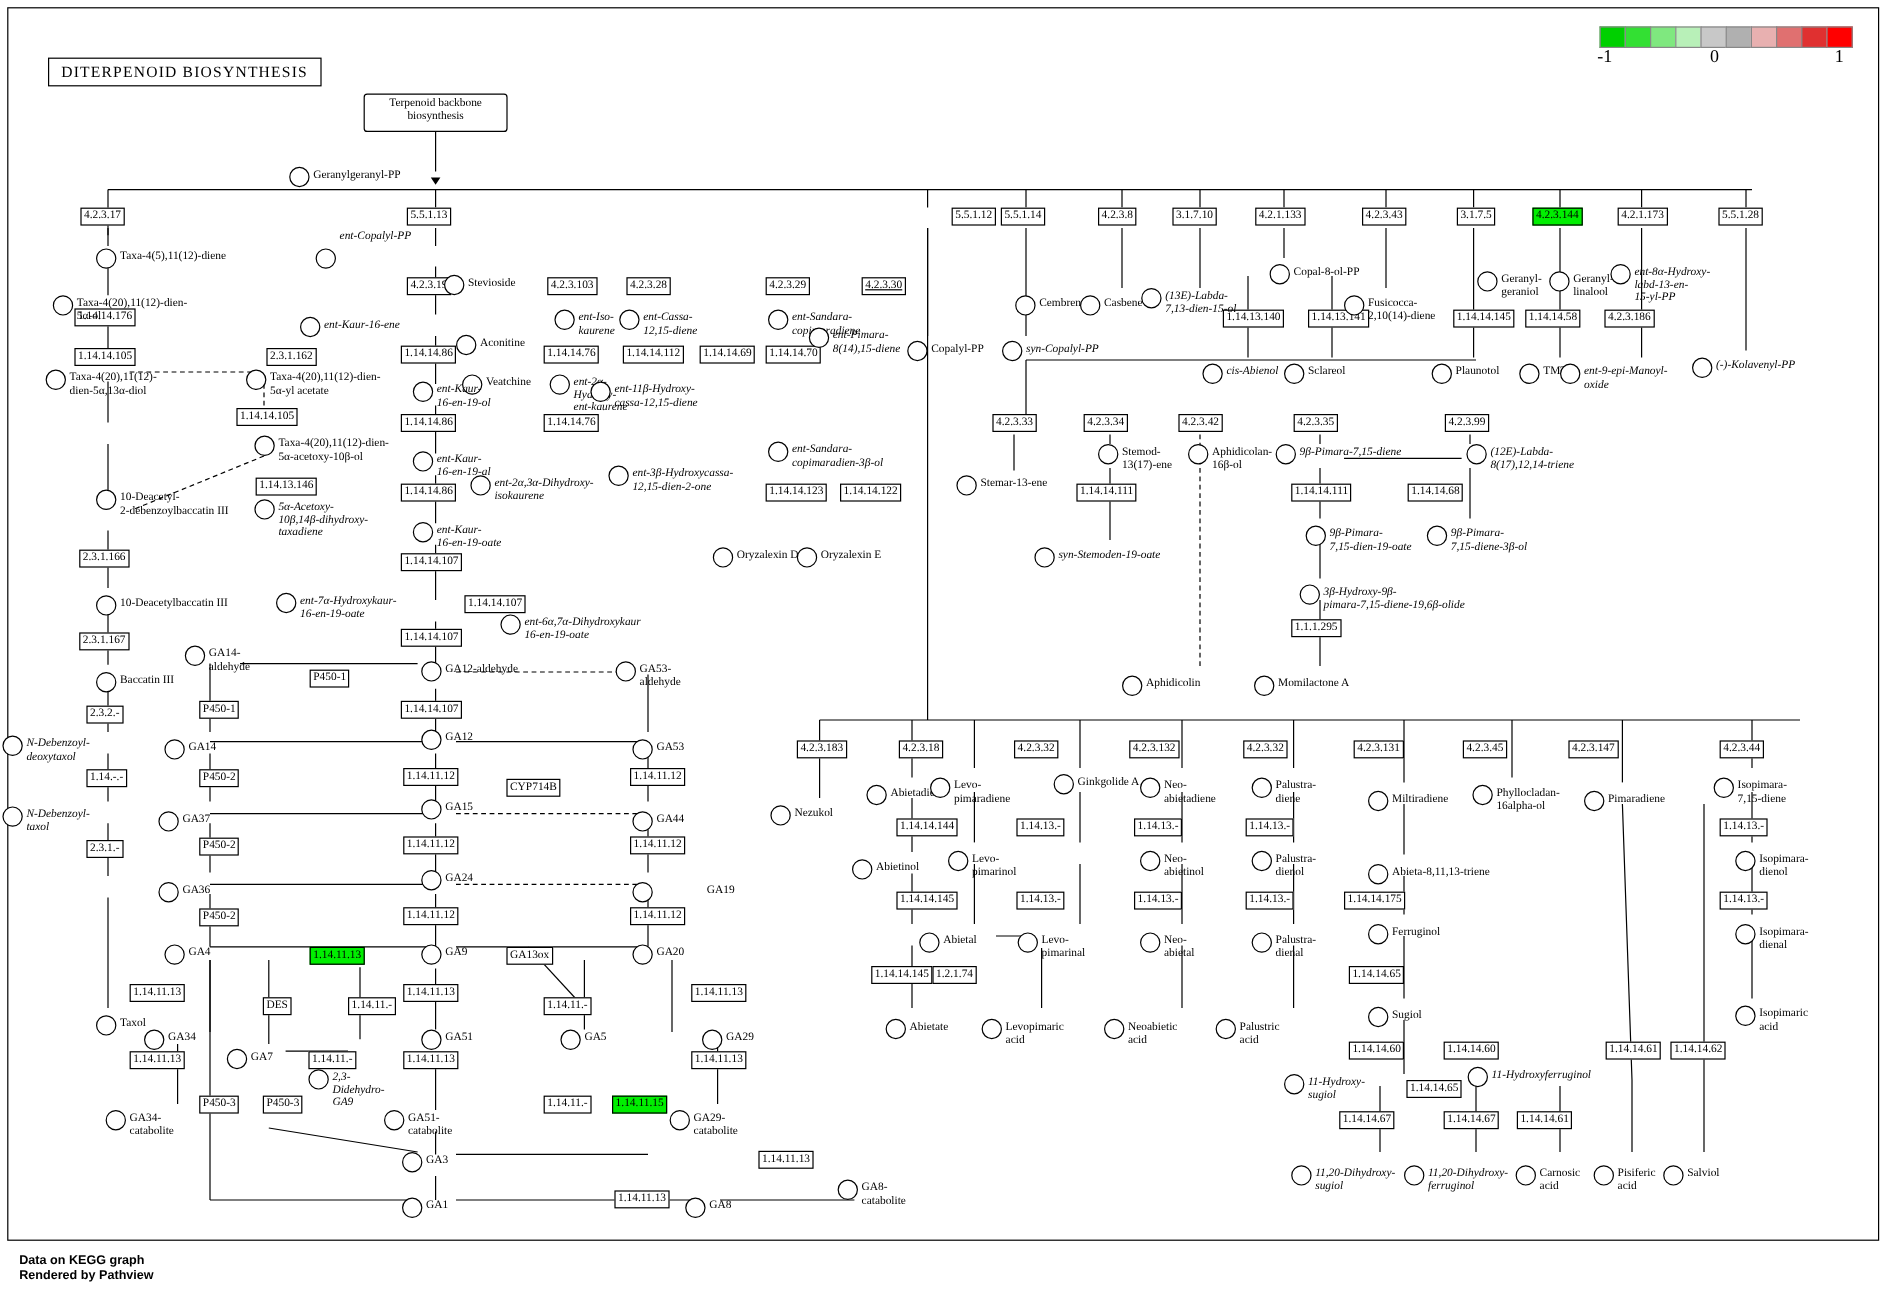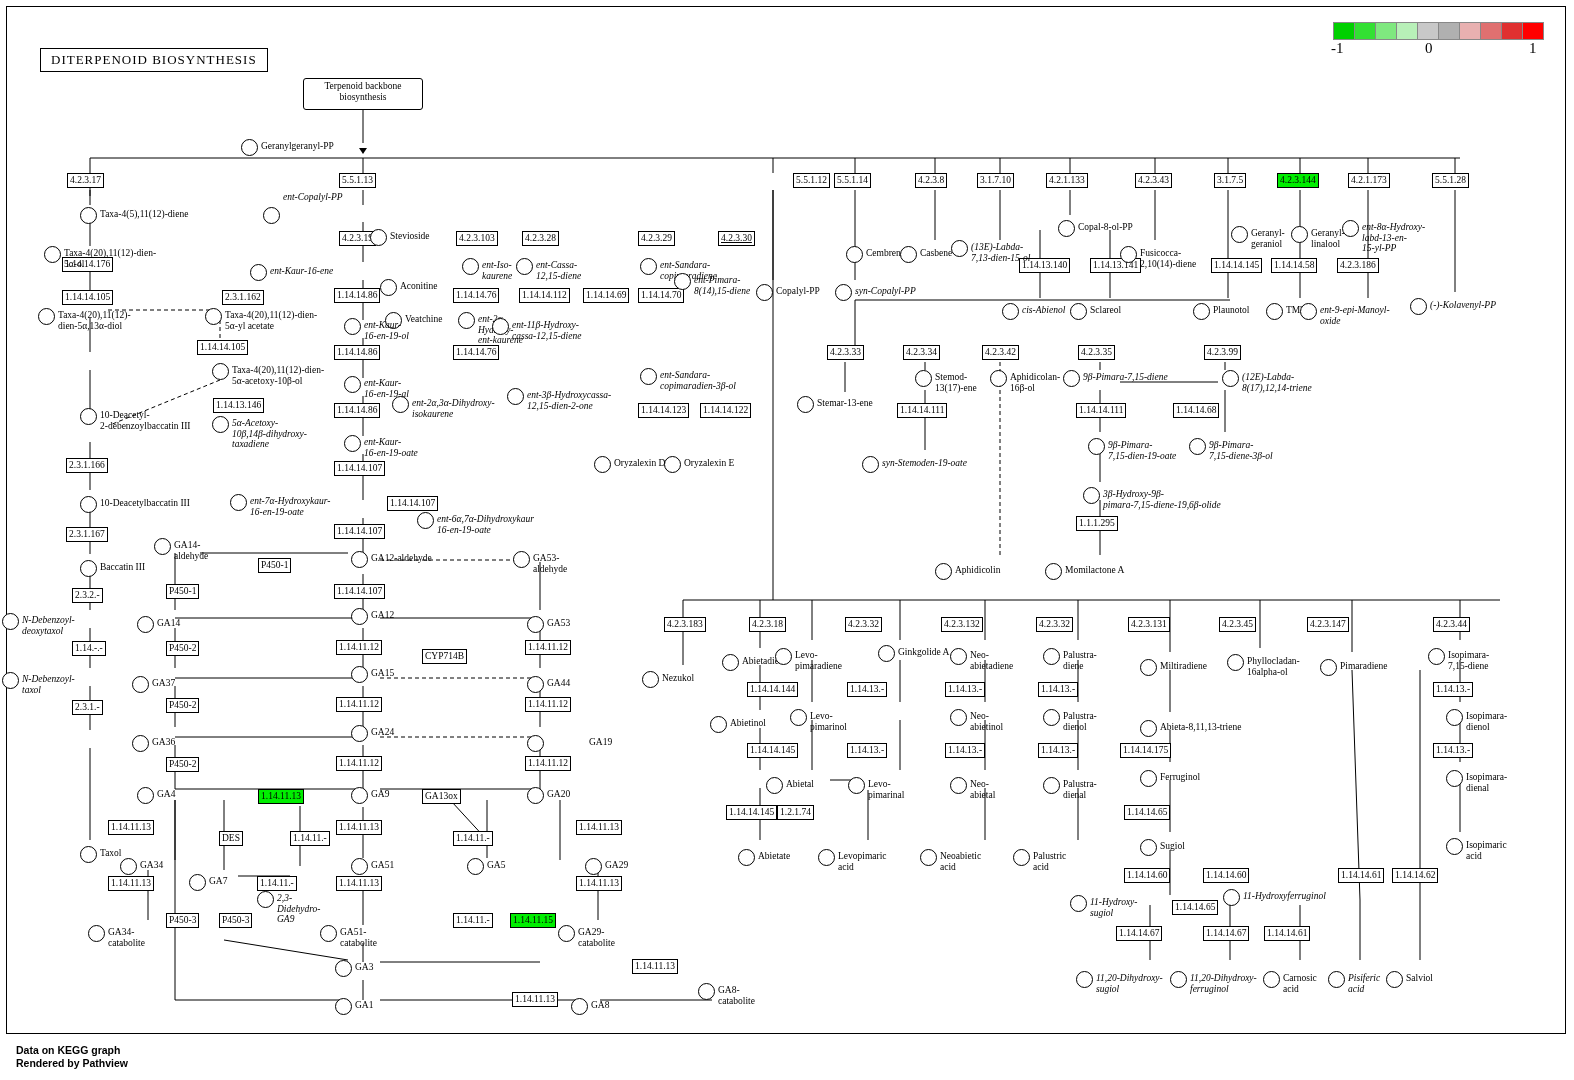--- a/index.html
+++ b/index.html
@@ -613,21 +613,21 @@
       <div class="node" style="left: 1223px; top: 889px;"></div>
       <div class="lbl i" style="left: 1096px; top: 973px;">11,20-Dihydroxy-
 sugiol</div>
       <div class="node" style="left: 1076px; top: 971px;"></div>
       <div class="lbl i" style="left: 1190px; top: 973px;">11,20-Dihydroxy-
 ferruginol</div>
       <div class="node" style="left: 1170px; top: 971px;"></div>
       <div class="lbl" style="left: 1283px; top: 973px;">Carnosic
 acid</div>
       <div class="node" style="left: 1263px; top: 971px;"></div>
-      <div class="lbl" style="left: 1348px; top: 973px; font-style: italic;">Pisiferic
+      <div class="lbl" style="left: 1348px; top: 973px;">Pisiferic
 acid</div>
       <div class="node" style="left: 1328px; top: 971px;"></div>
       <div class="lbl" style="left: 1406px; top: 973px;">Salviol</div>
       <div class="node" style="left: 1386px; top: 971px;"></div>
       <div class="lbl" style="left: 1247px; top: 656px;">Phyllocladan-
 16alpha-ol</div>
       <div class="node" style="left: 1227px; top: 654px;"></div>
       <div class="lbl" style="left: 1340px; top: 661px;">Pimaradiene</div>
       <div class="node" style="left: 1320px; top: 659px;"></div>
       <div class="lbl" style="left: 1448px; top: 650px;">Isopimara-

